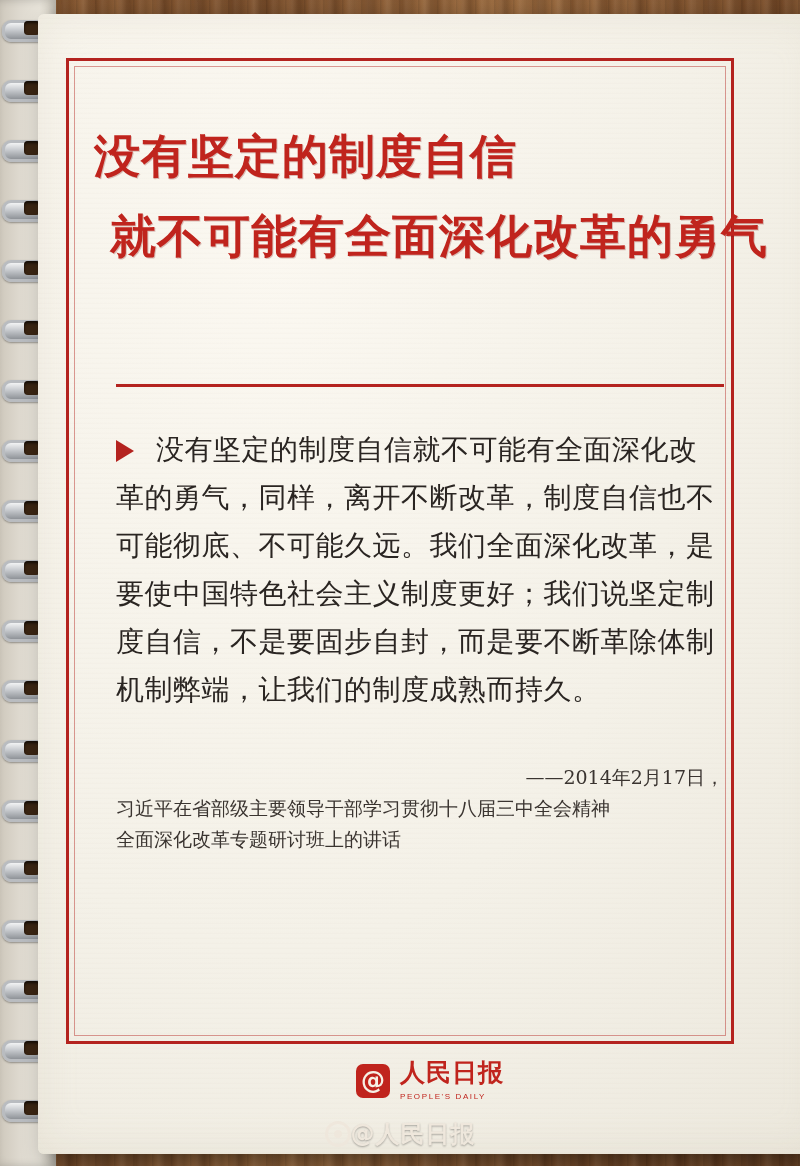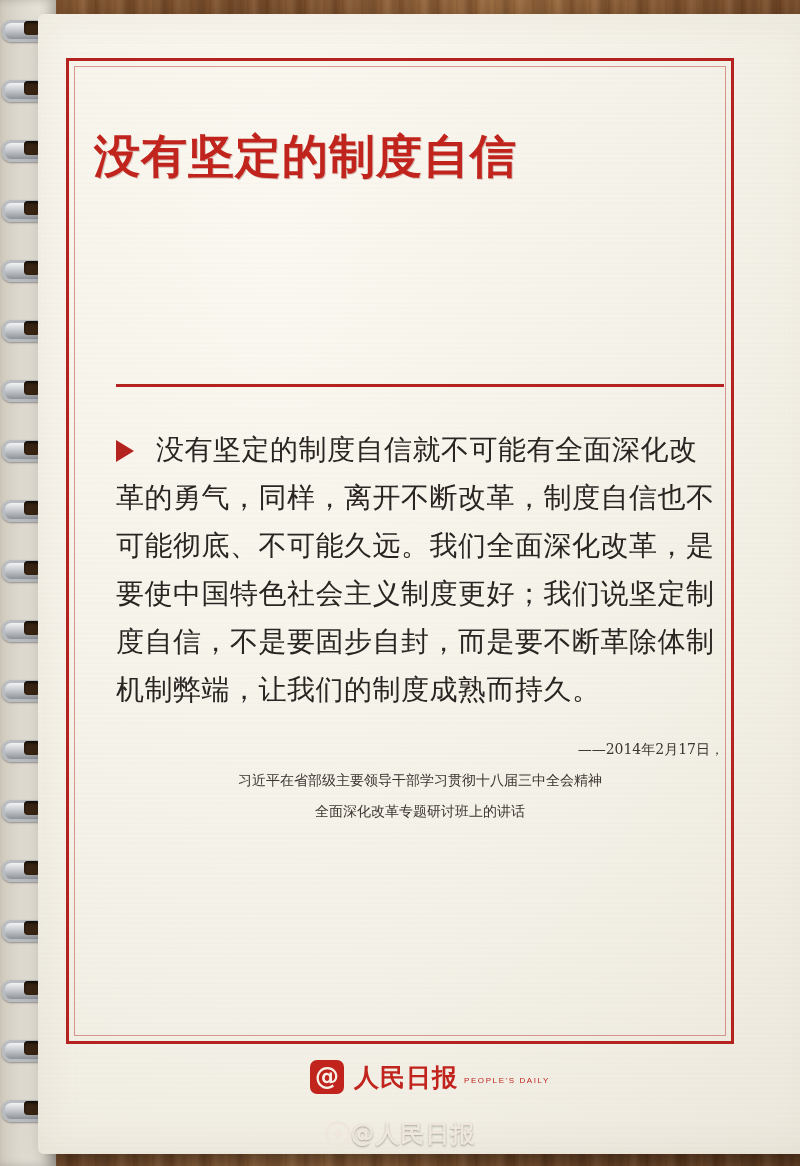--- a/index.html
+++ b/index.html
@@ -188,31 +188,31 @@
     font-size: 28px;
     line-height: 48px;
     text-align: justify;
     letter-spacing: 0.5px;
   }
 
   
   #attribution {
     position: absolute;
     left: 78px;
-    top: 720px;
+    top: 748px;
     width: 608px;
     color: #3a3430;
     font-family: "DejaVu Serif", "Liberation Serif", serif;
-    font-size: 14px;
+    font-size: 19px;
     line-height: 31px;
   }
   #attribution .attr-line { display: block; }
   #attribution .a1 { text-align: right; }
-  #attribution .a2 { text-align: center; }
-  #attribution .a3 { text-align: center; }
+  #attribution .a2 { }
+  #attribution .a3 { text-align: left; }
 
   
   #logo {
     position: absolute;
     left: 0;
     right: 0;
     top: 1046px;
     display: flex;
     align-items: center;
     justify-content: center;
@@ -227,24 +227,23 @@
     font-family: "DejaVu Sans", "Liberation Sans", sans-serif;
     font-size: 24px;
     font-weight: bold;
     display: flex;
     align-items: center;
     justify-content: center;
     line-height: 1;
   }
   #logo .logo-text-wrap {
     display: flex;
-    flex-direction: row;
-    align-items: center;
+    flex-direction: column;
+    align-items: flex-start;
     line-height: 1;
-    gap: 6px;
   }
   #logo .logo-cn {
     color: #c0241d;
     font-family: "DejaVu Sans", "Liberation Sans", sans-serif;
     font-weight: bold;
     font-size: 25px;
     letter-spacing: 1px;
   }
   #logo .logo-en {
     color: #c0241d;
@@ -376,20 +375,21 @@
       <div class="hole"></div>
     </div>
 </div>
 
 <div id="page">
 
   <div id="frame"></div>
 
   <div id="headline">
     <div class="line first">没有坚定的制度自信</div>
+    <div class="line second">就不可能有全面深化改革的勇气</div>
   </div>
 
   <div id="divider"></div>
 
   <div id="body-block">
     <span id="marker"></span>
     <span id="body-text">没有坚定的制度自信就不可能有全面深化改革的勇气，同样，离开不断改革，制度自信也不可能彻底、不可能久远。我们全面深化改革，是要使中国特色社会主义制度更好；我们说坚定制度自信，不是要固步自封，而是要不断革除体制机制弊端，让我们的制度成熟而持久。</span>
   </div>
 
   <div id="attribution">

